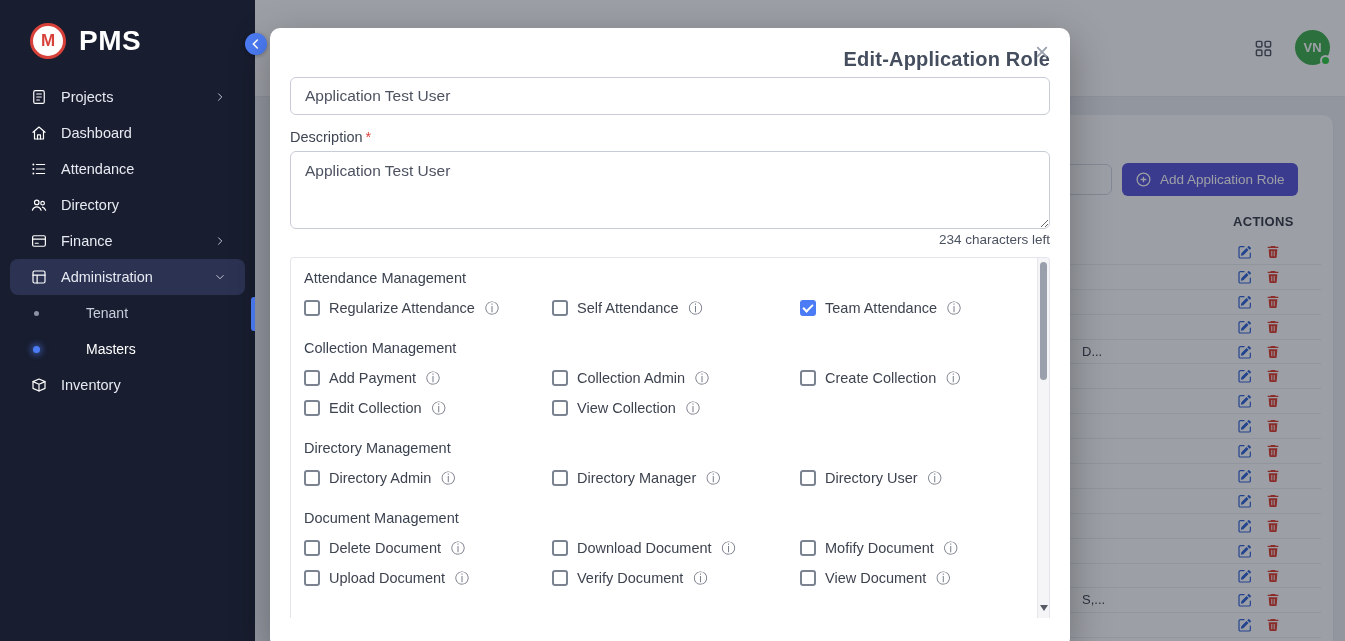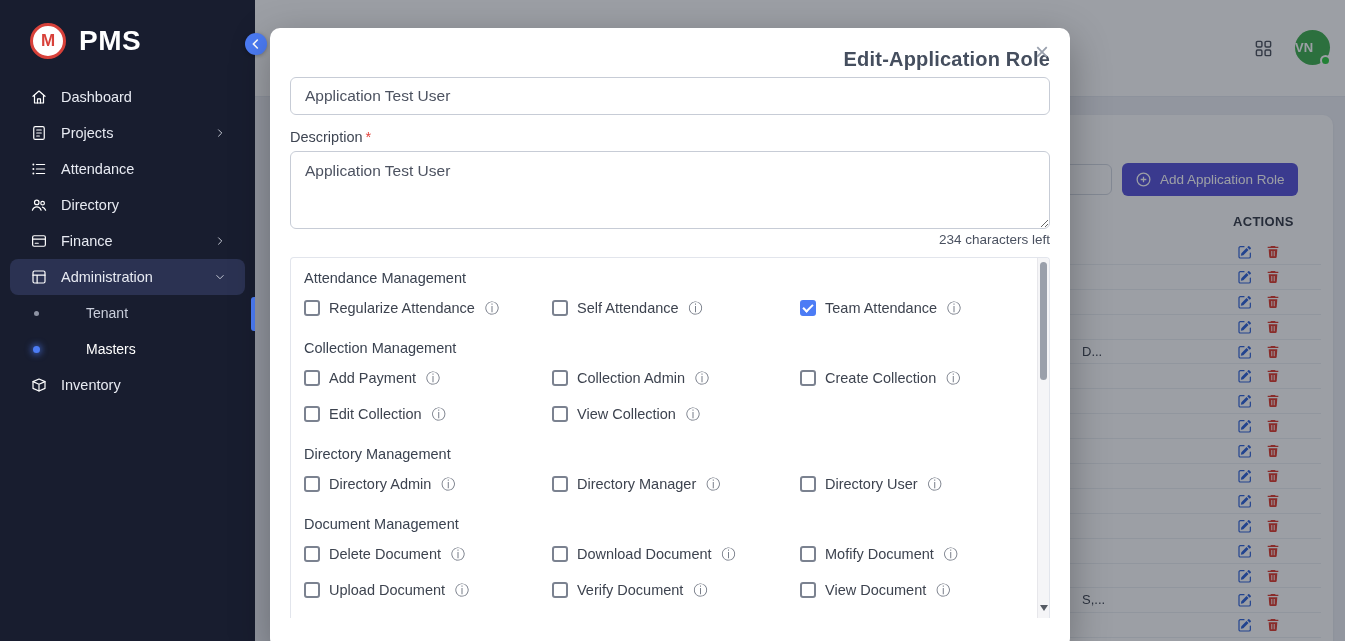--- a/index.html
+++ b/index.html
@@ -24,21 +24,21 @@
   .subitem.active .sub-label{margin-left:46px}
   .active-bar{position:absolute;right:0;top:297px;width:4px;height:34px;background:var(--accent-blue,#4c7cf5);border-radius:3px 0 0 3px}
   .collapse-btn{position:absolute;left:245px;top:33px;width:22px;height:22px;border-radius:50%;background:var(--accent-blue,#4c7cf5);border:none;color:#fff;z-index:15;display:flex;align-items:center;justify-content:center;cursor:pointer;box-shadow:0 1px 4px rgba(0,0,0,.3);padding:3px}
   .collapse-btn svg{width:100%;height:100%}
 
   
   .main{position:absolute;left:255px;top:0;right:0;height:641px}
   .topbar{height:97px;background:#fff;border-bottom:1px solid #e6e8ef;position:relative}
   .apps-icon{position:absolute;right:72px;top:39px;width:19px;height:19px;color:#4c515c;cursor:pointer}
   .apps-icon svg{width:100%;height:100%}
-  .avatar{position:absolute;right:15px;top:30px;width:35px;height:35px;border-radius:50%;background:var(--avatar-green,#3fae4e);color:#fff;font-size:13px;font-weight:700;display:flex;align-items:center;cursor:pointer}
+  .avatar{position:absolute;right:15px;top:30px;width:35px;height:35px;border-radius:50%;background:var(--avatar-green,#3fae4e);color:#fff;font-size:13px;font-weight:700;display:flex;align-items:center;justify-content:center;cursor:pointer}
   .avatar .status{position:absolute;right:-1px;bottom:-1px;width:11px;height:11px;border-radius:50%;background:#2ecc40;border:2px solid #fff}
   .card{position:absolute;left:26px;top:115px;right:12px;height:560px;background:#fff;border-radius:10px;box-shadow:0 1px 3px rgba(26,35,50,.08)}
   .search-box{position:absolute;left:640px;top:49px;width:191px;height:31px;border:1px solid #d5d9e2;border-radius:6px;background:#fff;padding:0 10px;font-size:13px;font-family:inherit;outline:none}
   .add-btn{position:absolute;left:841px;top:48px;height:33px;padding:0 13px;background:var(--button-indigo,#5651d8);color:#fff;border:none;border-radius:6px;font-size:13.5px;font-weight:500;display:flex;align-items:center;gap:8px;cursor:pointer;font-family:inherit}
   .add-btn .plus{width:17px;height:17px;display:inline-flex}
   .add-btn .plus svg{width:100%;height:100%}
   .actions-header{position:absolute;left:952px;top:99px;font-size:13px;font-weight:700;color:#343a46;letter-spacing:.3px}
   .bg-rows{position:absolute;left:12px;right:12px;top:125px}
   .bg-row{height:24.9px;border-bottom:1px solid #edeff3;position:relative}
   .bg-row .frag{position:absolute;left:789px;top:4px;font-size:13px;color:#3e4450}
@@ -54,56 +54,56 @@
   .field-label{margin-top:14px;font-size:14.5px;color:#3e4552;display:block}
   .field-label.first{margin-top:16px}
   .req{color:#e23f38;margin-left:3px}
   .text-input{width:100%;height:38px;margin-top:6px;border:1px solid #c7ccd6;border-radius:6px;padding:0 14px;font-size:15.5px;color:#4c5260;font-family:inherit;outline:none;display:block;background:#fff}
   .text-area{width:100%;height:78px;margin-top:6px;border:1px solid #c7ccd6;border-radius:6px;padding:9px 14px;font-size:15.5px;color:#4c5260;font-family:inherit;outline:none;display:block;line-height:1.3;background:#fff}
   .chars-left{margin-top:3px;text-align:right;font-size:13.5px;color:#4a5160;height:17px}
   .perms{margin-top:8px;height:361px;border:1px solid #e2e5ec;border-bottom:none;border-radius:4px 4px 0 0;position:relative;overflow:hidden}
   .perms-inner{padding:12px 30px 0 13px}
   .psec-title{font-size:14.5px;font-weight:400;color:#3a4250;margin:24px 0 14px}
   .psec:first-child .psec-title{margin-top:0}
-  .pgrid{display:grid;grid-template-columns:248px 248px 1fr;row-gap:20px}
+  .pgrid{display:grid;grid-template-columns:248px 248px 1fr;row-gap:14px}
   .perm{display:flex;align-items:center;gap:9px;font-size:14.5px;color:#3d434f;cursor:pointer}
   .cb{width:16px;height:16px;border:2px solid #7b8290;border-radius:3px;background:#fff;flex:none;display:flex;align-items:center;justify-content:center}
   .cb.checked{background:var(--checkbox-checked,#4c7cf5);border-color:var(--checkbox-checked,#4c7cf5)}
   .cb.checked::after{content:"";width:8px;height:4px;border-left:2px solid #fff;border-bottom:2px solid #fff;transform:rotate(-45deg);margin-bottom:2px}
   .pinfo{color:#6e7480;font-size:14px;margin-left:1px;line-height:1}
   .vscroll{position:absolute;top:0;right:0;bottom:0;width:12px;background:#f5f5f7;border-left:1px solid #e7e7eb}
   .vthumb{position:absolute;top:4px;left:2px;width:7px;height:118px;background:#9aa0ab;border-radius:4px;cursor:grab}
   .vdown{position:absolute;bottom:7px;left:2px;width:0;height:0;border-left:4px solid transparent;border-right:4px solid transparent;border-top:6px solid #565b64;cursor:pointer}
 </style>
 </head>
 <body>
 
 <aside class="sidebar">
   <div class="brand">
     <div class="logo">M</div>
     <div class="brand-name">PMS</div>
   </div>
   <nav id="sidebar-nav">
       <div class="nav-item">
         <span class="nicon"><svg viewBox="0 0 24 24" fill="none" stroke="currentColor" stroke-width="1.6" stroke-linecap="round" stroke-linejoin="round">
+            <rect x="5" y="3.5" width="14" height="17" rx="2"></rect>
+            <path d="M9 8h6M9 12h6M9 16h3.5"></path>
+          </svg></span>
+        <span class="nav-label">Projects</span>
+        <span class="chev"><svg viewBox="0 0 24 24" fill="none" stroke="currentColor" stroke-width="1.6" stroke-linecap="round" stroke-linejoin="round">
+            <path d="M9.5 6.5l5.5 5.5-5.5 5.5"></path>
+          </svg></span>
+      </div>
+      <div class="nav-item">
+        <span class="nicon"><svg viewBox="0 0 24 24" fill="none" stroke="currentColor" stroke-width="1.6" stroke-linecap="round" stroke-linejoin="round">
             <path d="M4 11l8-7 8 7"></path>
             <path d="M6 9.8V20h12V9.8"></path>
             <path d="M10 20v-5.5h4V20"></path>
           </svg></span>
         <span class="nav-label">Dashboard</span>
-      </div>
-      <div class="nav-item">
-        <span class="nicon"><svg viewBox="0 0 24 24" fill="none" stroke="currentColor" stroke-width="1.6" stroke-linecap="round" stroke-linejoin="round">
-            <rect x="5" y="3.5" width="14" height="17" rx="2"></rect>
-            <path d="M9 8h6M9 12h6M9 16h3.5"></path>
-          </svg></span>
-        <span class="nav-label">Projects</span>
-        <span class="chev"><svg viewBox="0 0 24 24" fill="none" stroke="currentColor" stroke-width="1.6" stroke-linecap="round" stroke-linejoin="round">
-            <path d="M9.5 6.5l5.5 5.5-5.5 5.5"></path>
-          </svg></span>
       </div>
       <div class="nav-item">
         <span class="nicon"><svg viewBox="0 0 24 24" fill="none" stroke="currentColor" stroke-width="1.6" stroke-linecap="round" stroke-linejoin="round">
             <path d="M8.5 6h11M8.5 12h11M8.5 18h11"></path>
             <circle cx="4.5" cy="6" r="1.3" fill="currentColor" stroke="none"></circle>
             <circle cx="4.5" cy="12" r="1.3" fill="currentColor" stroke="none"></circle>
             <circle cx="4.5" cy="18" r="1.3" fill="currentColor" stroke="none"></circle>
           </svg></span>
         <span class="nav-label">Attendance</span>
       </div>

